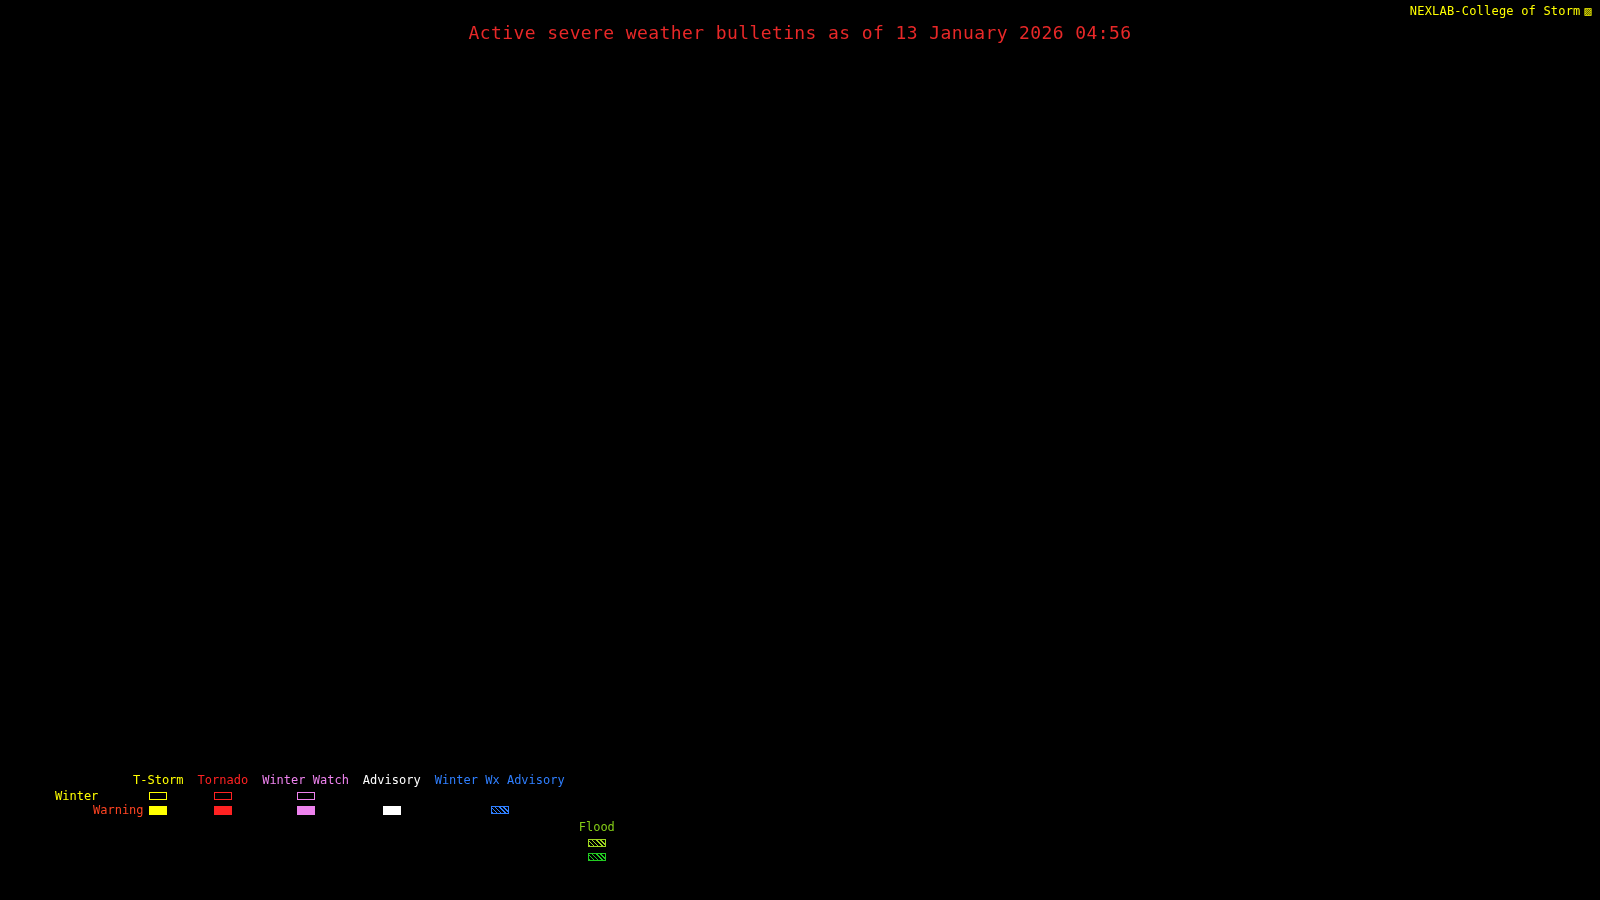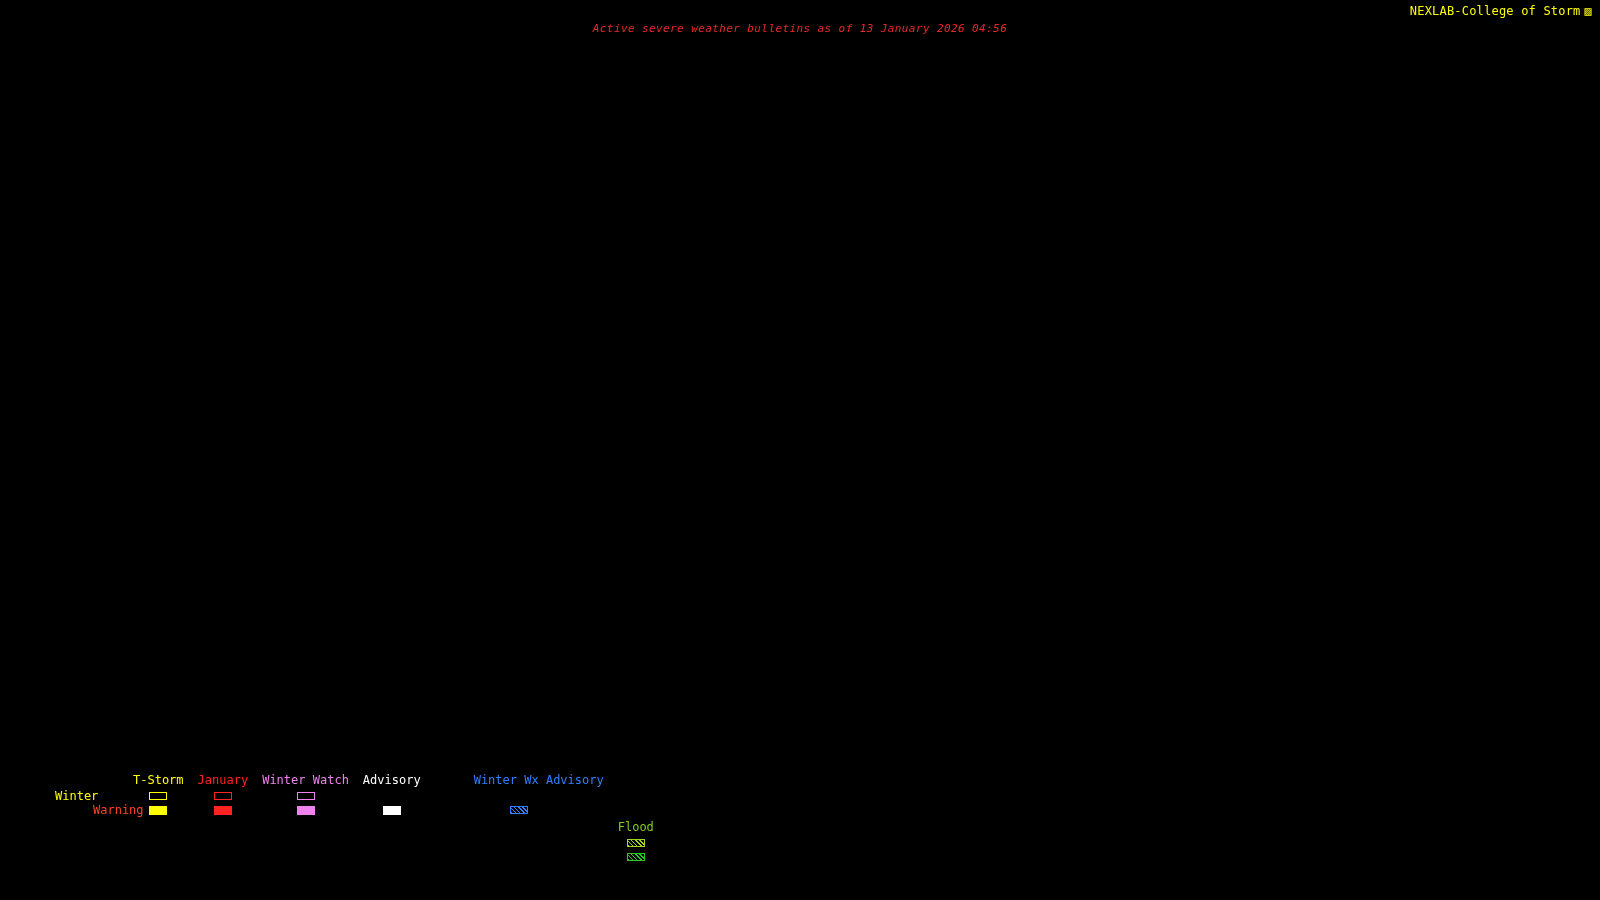--- a/index.html
+++ b/index.html
@@ -8,23 +8,22 @@
     background:#000000;
     overflow:hidden;
     font-family:"DejaVu Sans Mono", monospace;
   }
   .map-area{
     position:absolute;left:0;top:0;width:1600px;height:900px;
     background:#000000;
   }
   .title{
     position:absolute;top:22px;left:0;width:100%;
-    text-align:center;font-size:11px;letter-spacing:.4px;
+    text-align:center;font-size:18px;letter-spacing:.4px;
     white-space:pre;
-    font-style:italic;
   }
   .brand{
     position:absolute;top:4px;right:8px;
     font-size:12px;letter-spacing:.2px;white-space:nowrap;
   }
   .brand .glyph{margin-left:4px;font-size:12px;}
   .legend{
     position:absolute;left:55px;top:774px;
     display:flex;align-items:flex-start;gap:14px;
     font-size:12px;line-height:14px;
@@ -60,21 +59,21 @@
     <div class="leg-col">
       <div class="leg-head" style="color: rgb(255, 255, 0);">T-Storm</div>
       <div class="leg-cell">
         <span class="swatch" style="border: 1px solid rgb(255, 255, 0);"></span>
       </div>
       <div class="leg-cell">
         <span class="swatch" style="background: rgb(255, 255, 0); height: 9px;"></span>
       </div>
     </div>
     <div class="leg-col">
-      <div class="leg-head" style="color: rgb(255, 34, 34);">January</div>
+      <div class="leg-head" style="color: rgb(255, 34, 34);">Tornado</div>
       <div class="leg-cell">
         <span class="swatch" style="border: 1px solid rgb(255, 34, 34);"></span>
       </div>
       <div class="leg-cell">
         <span class="swatch" style="background: rgb(255, 34, 34); height: 9px;"></span>
       </div>
     </div>
     <div class="leg-col">
       <div class="leg-head" style="color: rgb(238, 130, 238);">Winter Watch</div>
       <div class="leg-cell">
@@ -87,21 +86,21 @@
     <div class="leg-col">
       <div class="leg-head" style="color: rgb(255, 255, 255);">Advisory</div>
       <div class="leg-cell">
         <span class="swatch" style="visibility: hidden;"></span>
       </div>
       <div class="leg-cell">
         <span class="swatch" style="background: rgb(255, 255, 255); height: 9px;"></span>
       </div>
     </div>
     <div class="leg-col">
-      <div class="leg-head" style="color: rgb(47, 127, 255); margin-left: 39px;">Winter Wx Advisory</div>
+      <div class="leg-head" style="color: rgb(47, 127, 255);">Winter Wx Advisory</div>
       <div class="leg-cell">
         <span class="swatch" style="visibility: hidden;"></span>
       </div>
       <div class="leg-cell">
         <span class="swatch" style="border: 1px solid rgb(47, 127, 255); background-image: repeating-linear-gradient(45deg, rgb(47, 127, 255) 0px, rgb(47, 127, 255) 1px, transparent 1px, transparent 3px);"></span>
       </div>
     </div>
     <div class="leg-col">
       <div class="leg-head" style="color: #84cc16; margin-top: 47px;">Flood</div>
       <div class="leg-cell">

